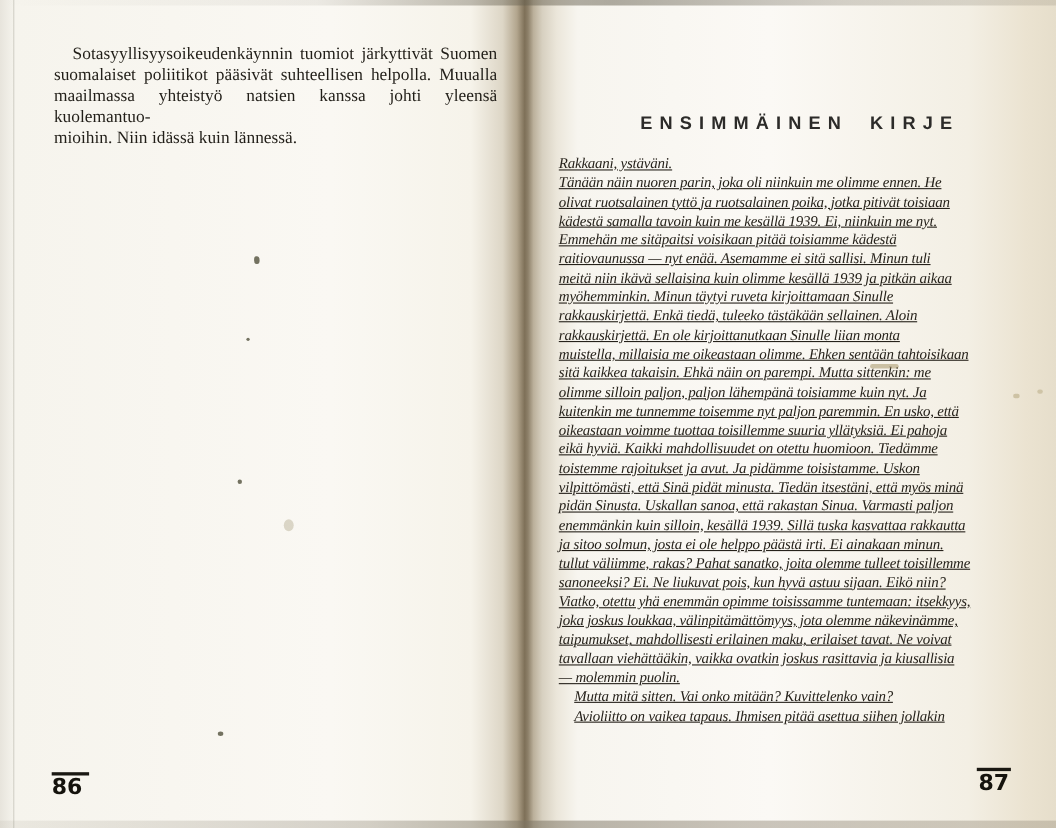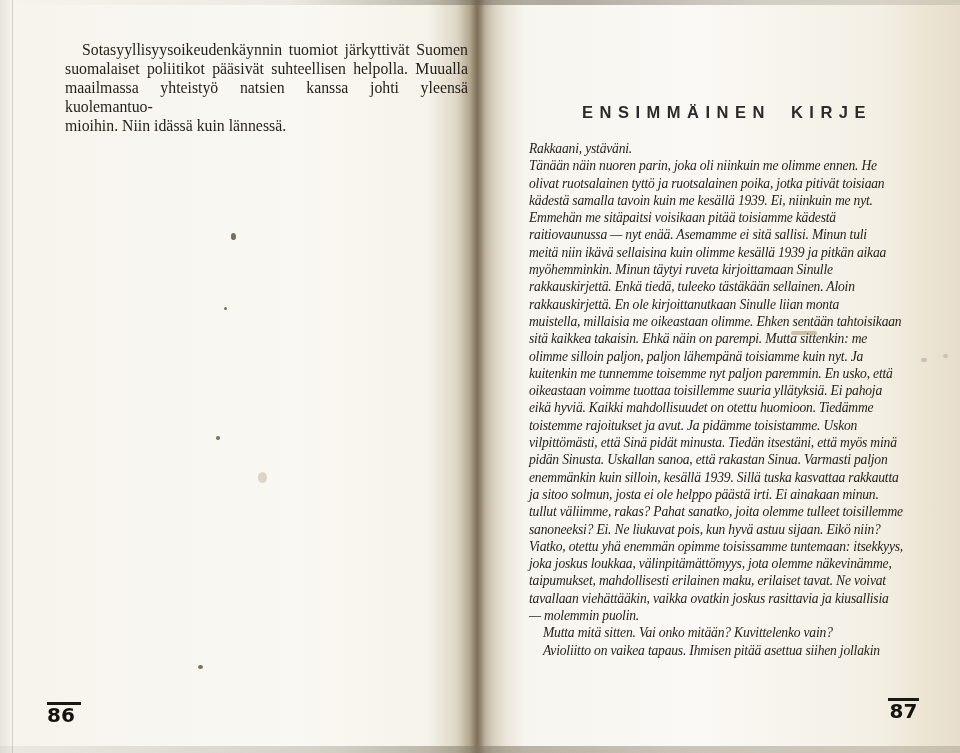--- a/index.html
+++ b/index.html
@@ -33,21 +33,21 @@
       rgba(150,140,122,0.38) 100%);
   }
   
   .page-left-edge {
     position: absolute; left: 12px; top: 0; width: 1px; height: 753px;
     background: rgba(150,145,132,0.35);
   }
 
   
   .left-paragraph {
-    position: absolute; left: 65px; top: 40px; width: 403px;
+    position: absolute; left: 49px; top: 40px; width: 403px;
     font-size: 15.8px; line-height: 19px; color: #211e18;
   }
   .pline { text-align: justify; text-align-last: justify; }
   .pline.first { padding-left: 17px; }
   .pline.last { text-align-last: left; }
 
   .pagenum-block { position: absolute; }
   .pagenum-block .rule { height: 2.5px; background: #1a1812; }
   .pagenum-block .num {
     font-family: "DejaVu Sans", sans-serif; font-weight: 700;
@@ -59,23 +59,23 @@
 
   
   .kirje-heading {
     position: absolute; left: 515px; top: 103px; width: 424px;
     text-align: center;
     font-family: "Liberation Sans", sans-serif; font-weight: 700;
     font-size: 16.5px; letter-spacing: 6.5px; word-spacing: 9px;
     color: #2c2b29; white-space: nowrap;
   }
   .letter-body {
-    position: absolute; left: 529px; top: 140px; width: 424px;
+    position: absolute; left: 508px; top: 140px; width: 424px;
     font-style: italic; font-size: 13.6px; line-height: 17.3px;
-    letter-spacing: -0.2px; color: #26221b; white-space: nowrap;
+    letter-spacing: -0.2px; color: #26221b; white-space: nowrap; text-decoration: underline;
   }
   .lline.indent { padding-left: 14px; }
 
   
   .speck { position: absolute; background: #5c5a46; border-radius: 50%; opacity: 0.85; }
   .smudge { position: absolute; background: #a08e5c; border-radius: 2px; opacity: 0.5; }
 </style>
 </head>
 <body>
 

